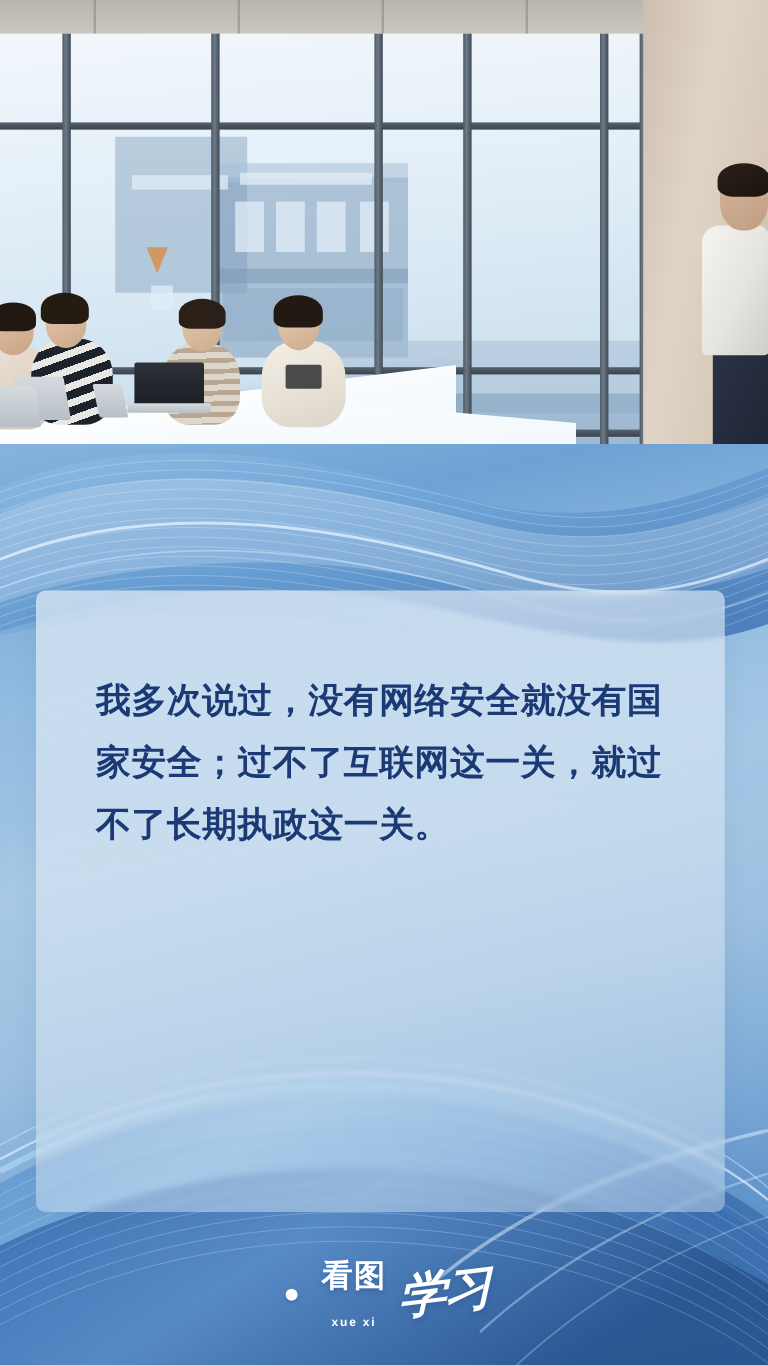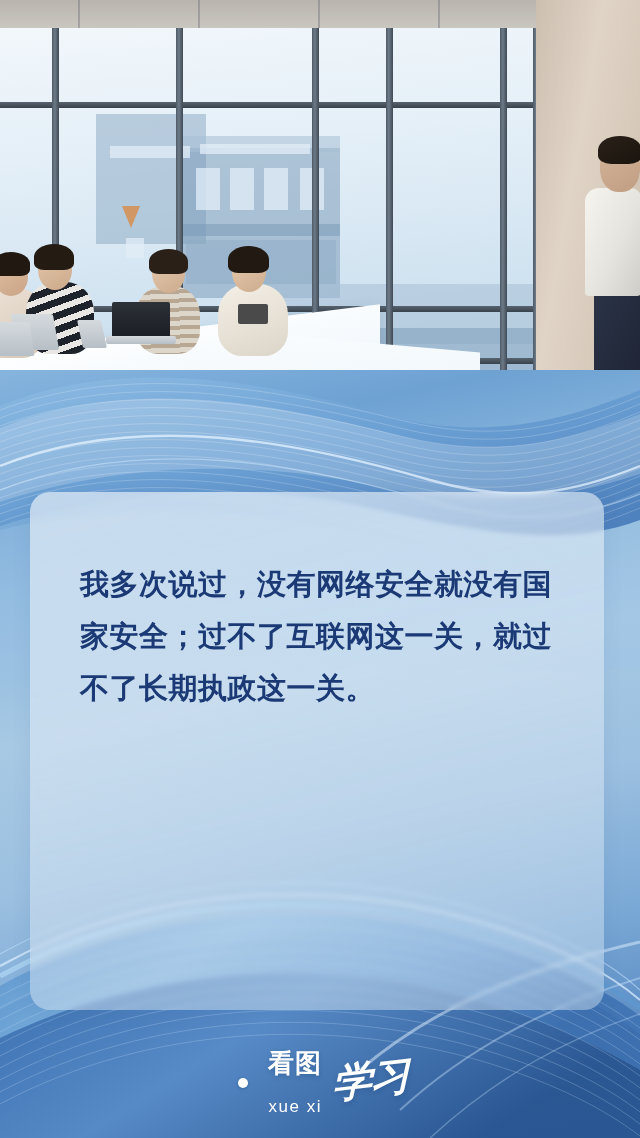--- a/index.html
+++ b/index.html
@@ -124,21 +124,21 @@
         #4a7cb6 100%);
     overflow:hidden;
   }
   .wave-svg { position:absolute; left:0; top:0; }
 
   
   .quote-card {
     position:absolute;
     left:30px; top:492px;
     width:574px; height:518px;
-    border-radius: 20px;
+    border-radius: 8px;
     background: linear-gradient(165deg,
         rgba(233,240,247,.68) 0%,
         rgba(226,236,246,.60) 30%,
         rgba(216,230,243,.52) 62%,
         rgba(206,224,240,.46) 100%);
     box-shadow: 0 2px 18px rgba(60,100,150,.10);
     backdrop-filter: blur(2px);
   }
   .quote-text {
     position:absolute;
@@ -212,33 +212,33 @@
     text-shadow: 0 2px 5px rgba(20,60,110,.35);
     font-family: "Liberation Sans", "DejaVu Sans", sans-serif;
   }
   .logo-dot {
     width: 10px; height: 10px; border-radius:50%;
     background:#ffffff;
     box-shadow: 0 1px 3px rgba(20,60,110,.35);
     margin: 0 6px;
   }
   .logo-kt-wrap {
-    display:flex; flex-direction:column; align-items:flex-end;
+    display:flex; flex-direction:column; align-items:center;
     line-height:1;
   }
   .logo-kt {
     font-size: 26px;
     font-weight: 700;
     color:#ffffff;
     letter-spacing:1px;
     text-shadow: 0 2px 4px rgba(20,60,110,.3);
   }
   .logo-pinyin {
-    font-size: 17px;
-    font-weight: 400;
+    font-size: 10px;
+    font-weight: 700;
     color: #ffffff;
     letter-spacing: 1.5px;
     margin-top: 22px;
   }
   .logo-xuexi {
     font-size: 40px;
     color:#ffffff;
     font-family: "Liberation Serif", "DejaVu Serif", serif;
     font-style: italic;
     font-weight: 700;

